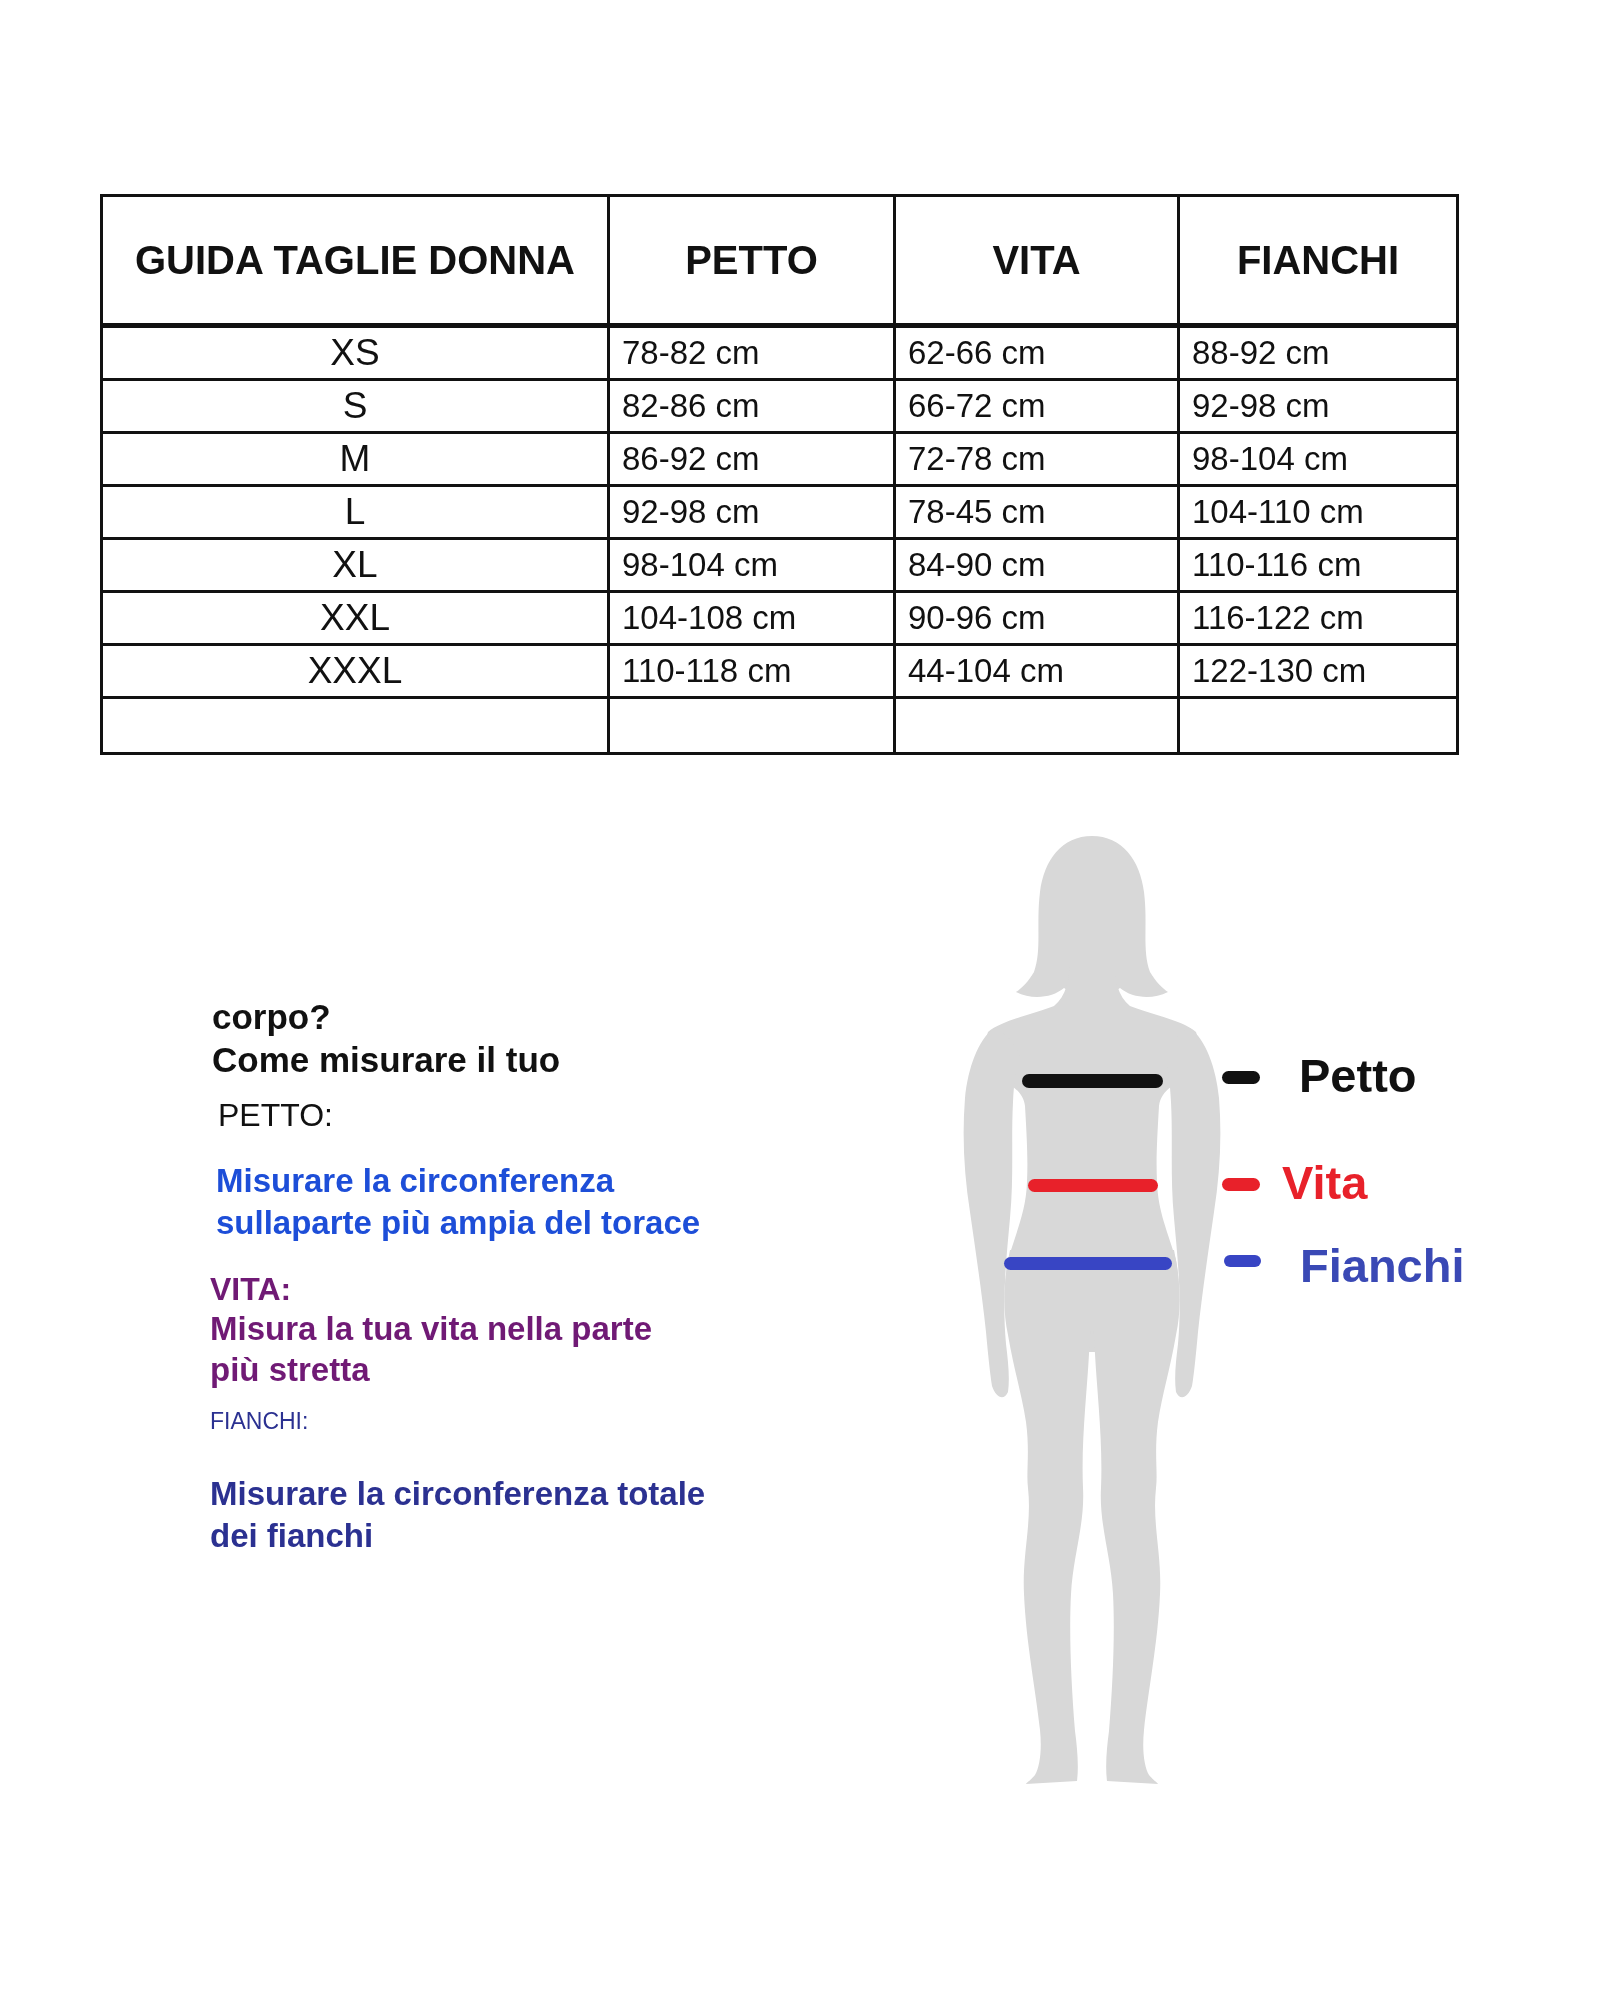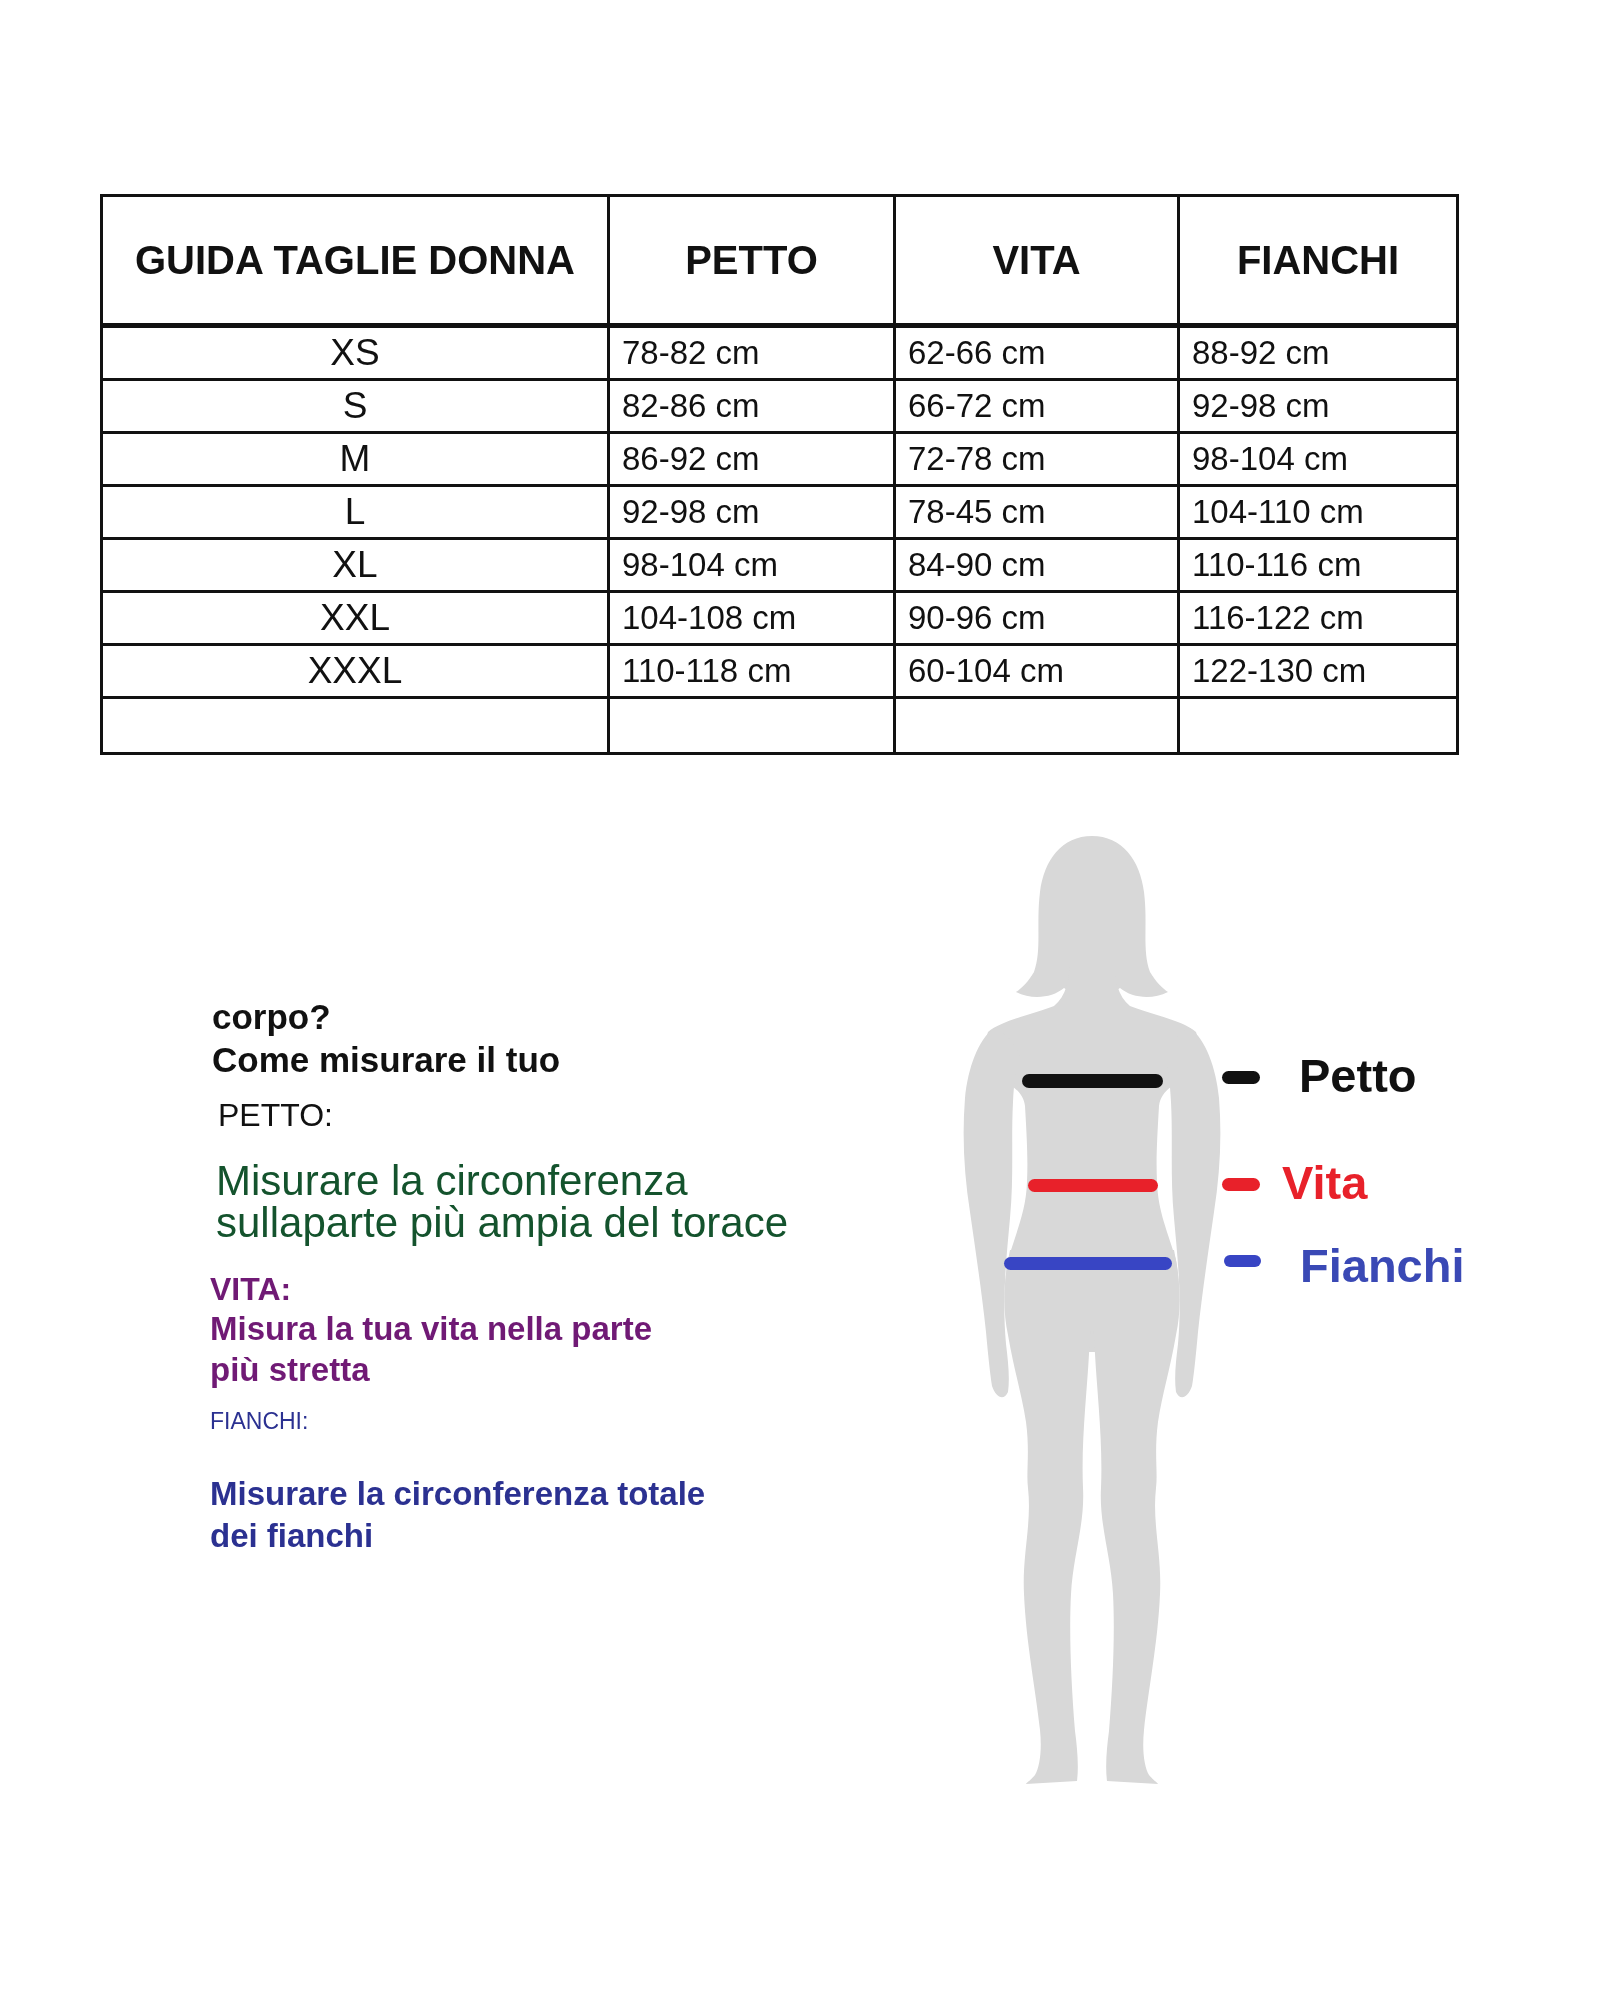--- a/index.html
+++ b/index.html
@@ -39,21 +39,21 @@
   }
   #size-table td{height:50px;font-size:33px;vertical-align:middle;}
   #size-table td.size-cell{font-weight:normal;font-size:37px;text-align:center;}
   #size-table td.val-cell{text-align:left;padding-left:12px;}
   #size-table tr.empty-row td{height:53px;}
 
   
   .instr{position:absolute;left:212px;}
   #instr-title{top:995px;font-size:35px;font-weight:bold;line-height:43px;color:#111;}
   #petto-heading{top:1097px;left:218px;font-size:32px;font-weight:normal;color:#111;}
-  #petto-body{top:1160px;left:216px;font-size:42px;font-weight:normal;line-height:42px;color:#14532d;}
+  #petto-body{top:1160px;left:216px;font-size:33px;font-weight:bold;line-height:42px;color:#1d4ed8;}
   #vita-block{top:1270px;left:210px;color:#701a75;}
   #vita-heading{font-size:32px;font-weight:bold;line-height:38px;}
   #vita-body{font-size:33px;font-weight:bold;line-height:41px;}
   #fianchi-heading{top:1408px;left:210px;font-size:23px;font-weight:normal;color:#2b3191;}
   #fianchi-body{top:1473px;left:210px;font-size:33px;font-weight:bold;line-height:42px;color:#2b3191;}
   .line{display:block;}
 
   
   #figure-wrap{position:absolute;left:950px;top:830px;width:280px;height:970px;}
   .measure-line{position:absolute;border-radius:8px;}
@@ -124,21 +124,21 @@
       </tr>
       <tr>
         <td class="size-cell">XXL</td>
         <td class="val-cell">104-108 cm</td>
         <td class="val-cell">90-96 cm</td>
         <td class="val-cell">116-122 cm</td>
       </tr>
       <tr>
         <td class="size-cell">XXXL</td>
         <td class="val-cell">110-118 cm</td>
-        <td class="val-cell">60-104 cm</td>
+        <td class="val-cell">44-104 cm</td>
         <td class="val-cell">122-130 cm</td>
       </tr>
       <tr class="empty-row">
         <td class="size-cell"></td>
         <td class="val-cell"></td>
         <td class="val-cell"></td>
         <td class="val-cell"></td>
       </tr>
     </tbody>
   </table>

